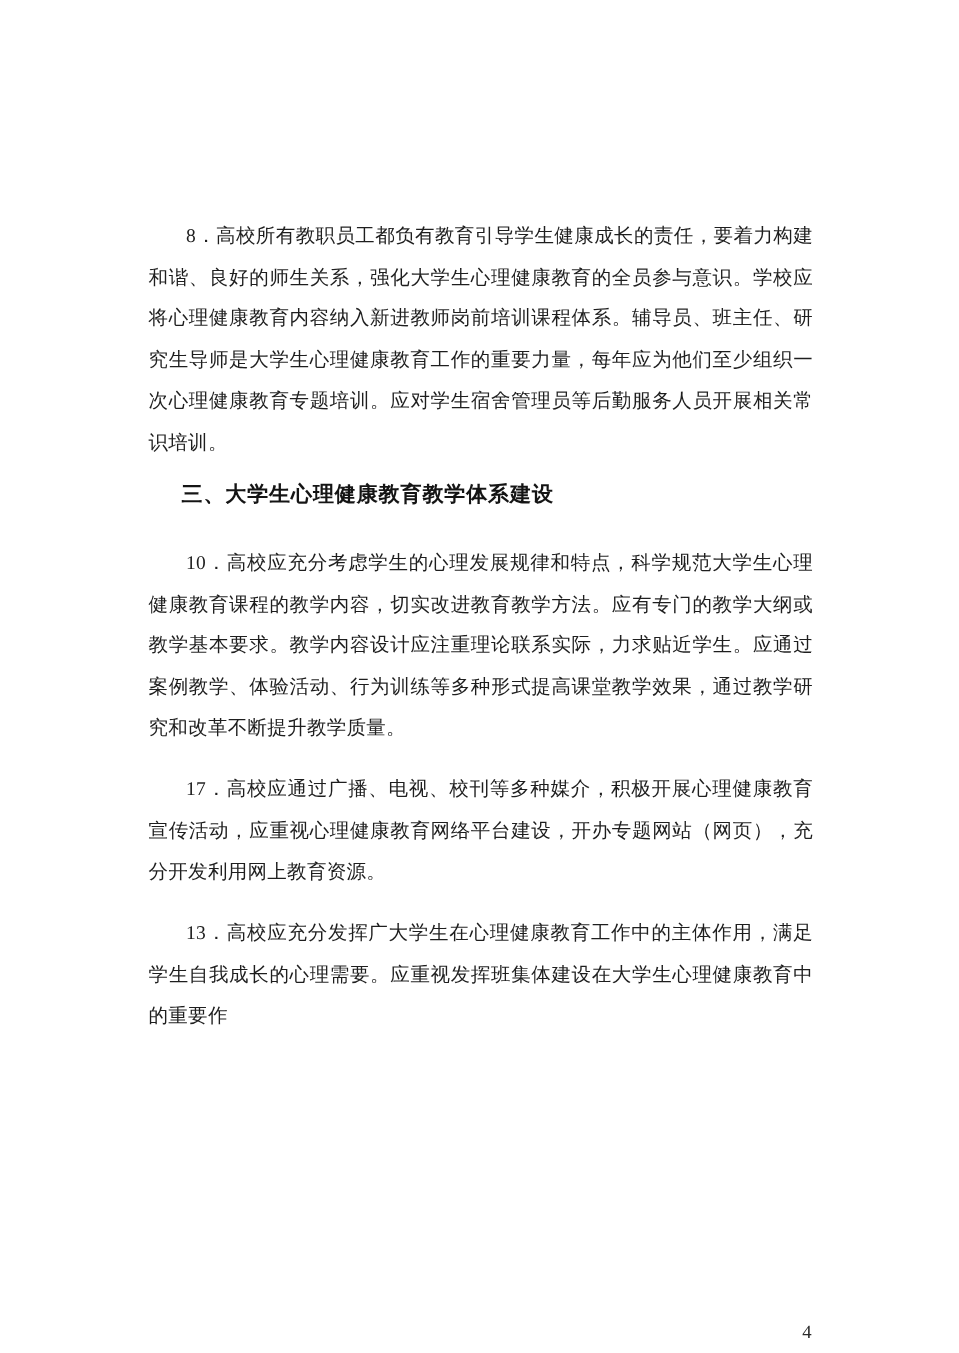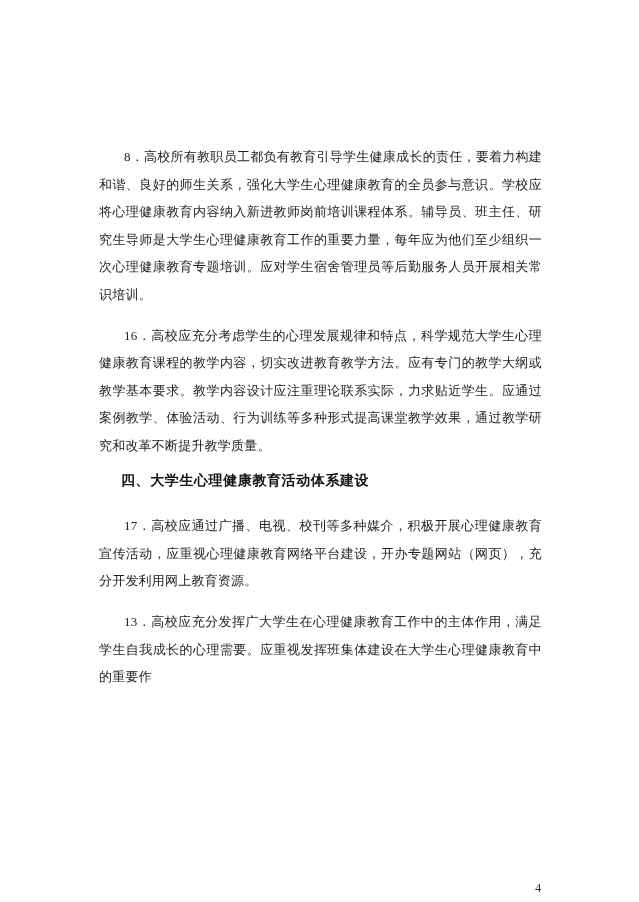--- a/index.html
+++ b/index.html
@@ -56,19 +56,19 @@
     color: #2b2b2b;
     font-family: "Liberation Serif", "DejaVu Serif", serif;
   }
 </style>
 </head>
 <body>
 
 <div class="page">
   <div class="content" id="doc-content">
       <p class="paragraph">8．高校所有教职员工都负有教育引导学生健康成长的责任，要着力构建和谐、良好的师生关系，强化大学生心理健康教育的全员参与意识。学校应将心理健康教育内容纳入新进教师岗前培训课程体系。辅导员、班主任、研究生导师是大学生心理健康教育工作的重要力量，每年应为他们至少组织一次心理健康教育专题培训。应对学生宿舍管理员等后勤服务人员开展相关常识培训。</p>
-      <p class="paragraph">16．高校应充分考虑学生的心理发展规律和特点，科学规范大学生心理健康教育课程的教学内容，切实改进教育教学方法。应有专门的教学大纲或教学基本要求。教学内容设计应注重理论联系实际，力求贴近学生。应通过案例教学、体验活动、行为训练等多种形式提高课堂教学效果，通过教学研究和改革不断提升教学质量。</p>
-      <h2 class="heading">四、大学生心理健康教育活动体系建设</h2>
+      <h2 class="heading">三、大学生心理健康教育教学体系建设</h2>
+      <p class="paragraph">10．高校应充分考虑学生的心理发展规律和特点，科学规范大学生心理健康教育课程的教学内容，切实改进教育教学方法。应有专门的教学大纲或教学基本要求。教学内容设计应注重理论联系实际，力求贴近学生。应通过案例教学、体验活动、行为训练等多种形式提高课堂教学效果，通过教学研究和改革不断提升教学质量。</p>
       <p class="paragraph">17．高校应通过广播、电视、校刊等多种媒介，积极开展心理健康教育宣传活动，应重视心理健康教育网络平台建设，开办专题网站（网页），充分开发利用网上教育资源。</p>
       <p class="paragraph">13．高校应充分发挥广大学生在心理健康教育工作中的主体作用，满足学生自我成长的心理需要。应重视发挥班集体建设在大学生心理健康教育中的重要作</p>
     </div>
   <div class="page-number">4</div>
 </div>
 
 </body></html>

